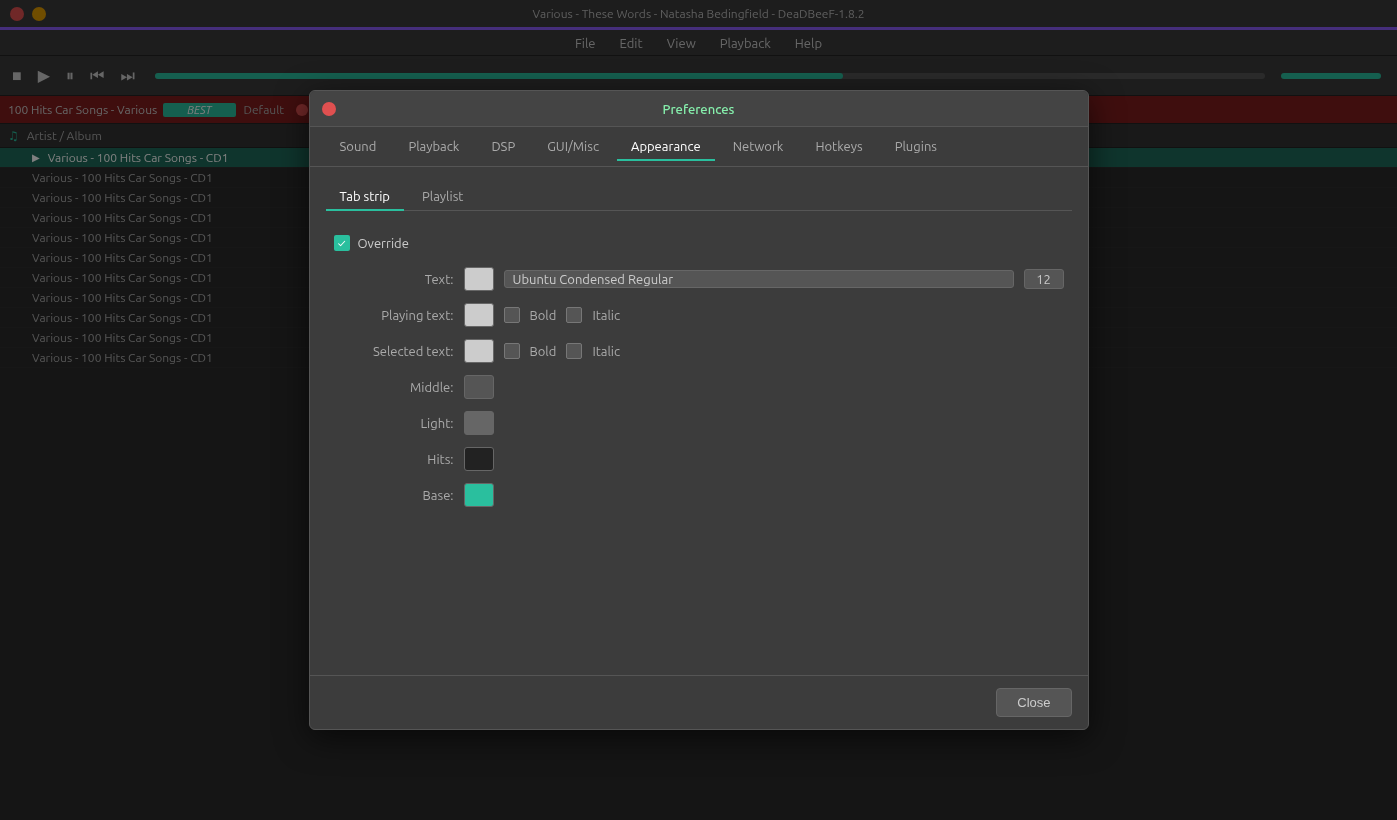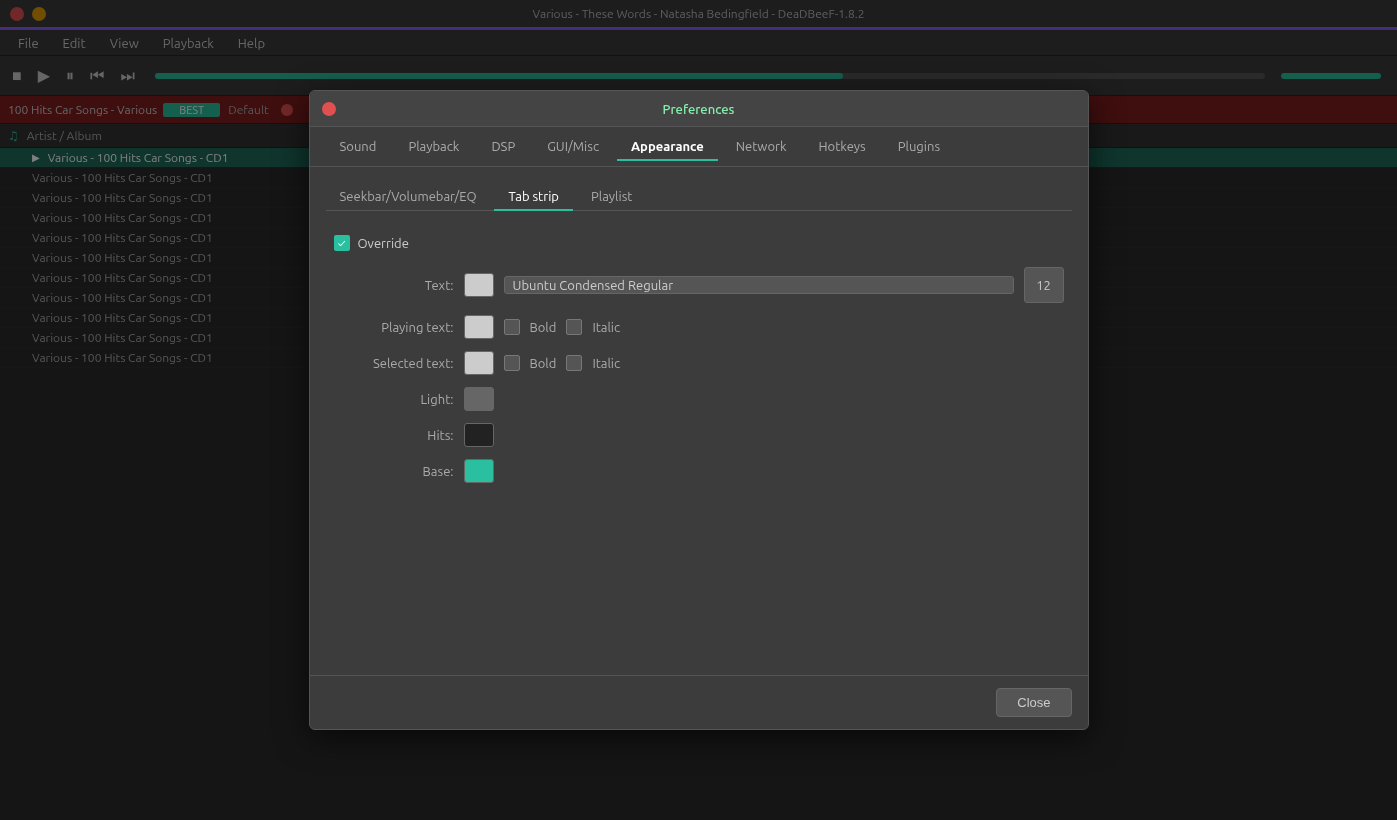--- a/index.html
+++ b/index.html
@@ -47,20 +47,21 @@
 
     
     .menubar {
       height: 26px;
       background: #3a3a3a;
       display: flex;
       align-items: center;
       padding: 0 8px;
       gap: 4px;
       border-bottom: 1px solid #222;
+      justify-content: center;
     }
     .menu-item {
       padding: 2px 10px;
       color: #ccc;
       font-size: 13px;
       cursor: pointer;
       border-radius: 3px;
     }
 
     
@@ -211,21 +212,20 @@
       padding: 6px 14px;
       color: #aaa;
       font-size: 13px;
       cursor: pointer;
       border-bottom: 2px solid transparent;
       margin-bottom: -1px;
     }
     .prefs-tab.active {
       color: #fff;
       border-bottom: 2px solid #2abf9e;
-      font-weight: bold;
     }
 
     
     .prefs-content {
       flex: 1;
       padding: 16px;
     }
 
     
     .sub-tabs {
@@ -316,21 +316,21 @@
       padding: 0 8px;
       color: #ccc;
       font-size: 13px;
       cursor: pointer;
     }
     .font-size-display {
       width: 40px;
       background: #555;
       border: 1px solid #666;
       border-radius: 3px;
-      height: 36px;
+      height: 20px;
       display: flex;
       align-items: center;
       justify-content: center;
       color: #ccc;
       font-size: 13px;
     }
     .bold-label, .italic-label {
       color: #aaa;
       font-size: 13px;
     }
@@ -386,21 +386,21 @@
   <button class="ctrl-btn">⏮</button>
   <button class="ctrl-btn">⏭</button>
   <div class="progress-bar">
     <div class="progress-fill"></div>
   </div>
   <div class="volume-bar"></div>
 </div>
 
 <div class="playlist-header">
   <span style="color:#ccc;font-size:12px;margin-right:6px;">100 Hits Car Songs - Various</span>
-  <span style="background:#2abf9e;color:#fff;padding:1px 16px;font-size:11px;border-radius:2px;margin-right:8px;">BEST</span>
+  <span style="background:#2abf9e;color:#fff;padding:1px 24px;font-size:11px;border-radius:2px;margin-right:8px;font-style:italic;">BEST</span>
   <span style="color:#aaa;font-size:12px;">Default</span>
   <span style="margin-left:12px;width:12px;height:12px;background:#e05050;border-radius:50%;display:inline-block;"></span>
 </div>
 
 <div class="col-header">
   <span style="color:#2abf9e;">♫</span>
   <span>Artist / Album</span>
 </div>
 
 <div class="main-area">
@@ -457,21 +457,20 @@
       <span class="prefs-tab">GUI/Misc</span>
       <span class="prefs-tab active">Appearance</span>
       <span class="prefs-tab">Network</span>
       <span class="prefs-tab">Hotkeys</span>
       <span class="prefs-tab">Plugins</span>
     </div>
 
     <div class="prefs-content">
 
       <div class="sub-tabs">
-        <span class="sub-tab">Seekbar/Volumebar/EQ</span>
         <span class="sub-tab active">Tab strip</span>
         <span class="sub-tab">Playlist</span>
       </div>
 
       <div class="form-section">
 
         <div class="override-row">
           <div class="checkbox-override"></div>
           <span>Override</span>
         </div>
@@ -498,20 +497,24 @@
 
         <div class="form-row">
           <span class="form-label">Selected text:</span>
           <div class="color-swatch" style="background:#cccccc;"></div>
           <div class="checkbox-unchecked"></div>
           <span class="bold-label">Bold</span>
           <div class="checkbox-unchecked"></div>
           <span class="italic-label">Italic</span>
         </div>
 
+        <div class="form-row">
+          <span class="form-label">Middle:</span>
+          <div class="color-swatch" style="background:#555555;"></div>
+        </div>
 
         <div class="form-row">
           <span class="form-label">Light:</span>
           <div class="color-swatch" style="background:#666666;"></div>
         </div>
 
         <div class="form-row">
           <span class="form-label">Hits:</span>
           <div class="color-swatch" style="background:#222222;"></div>
         </div>

